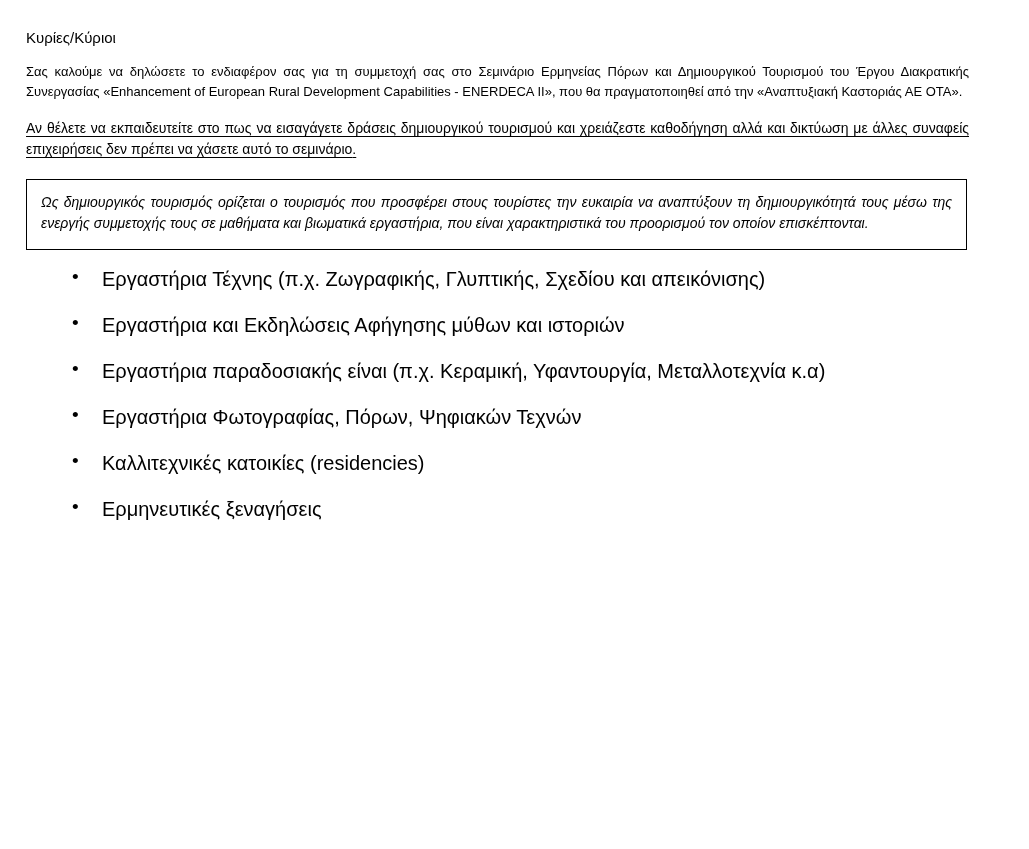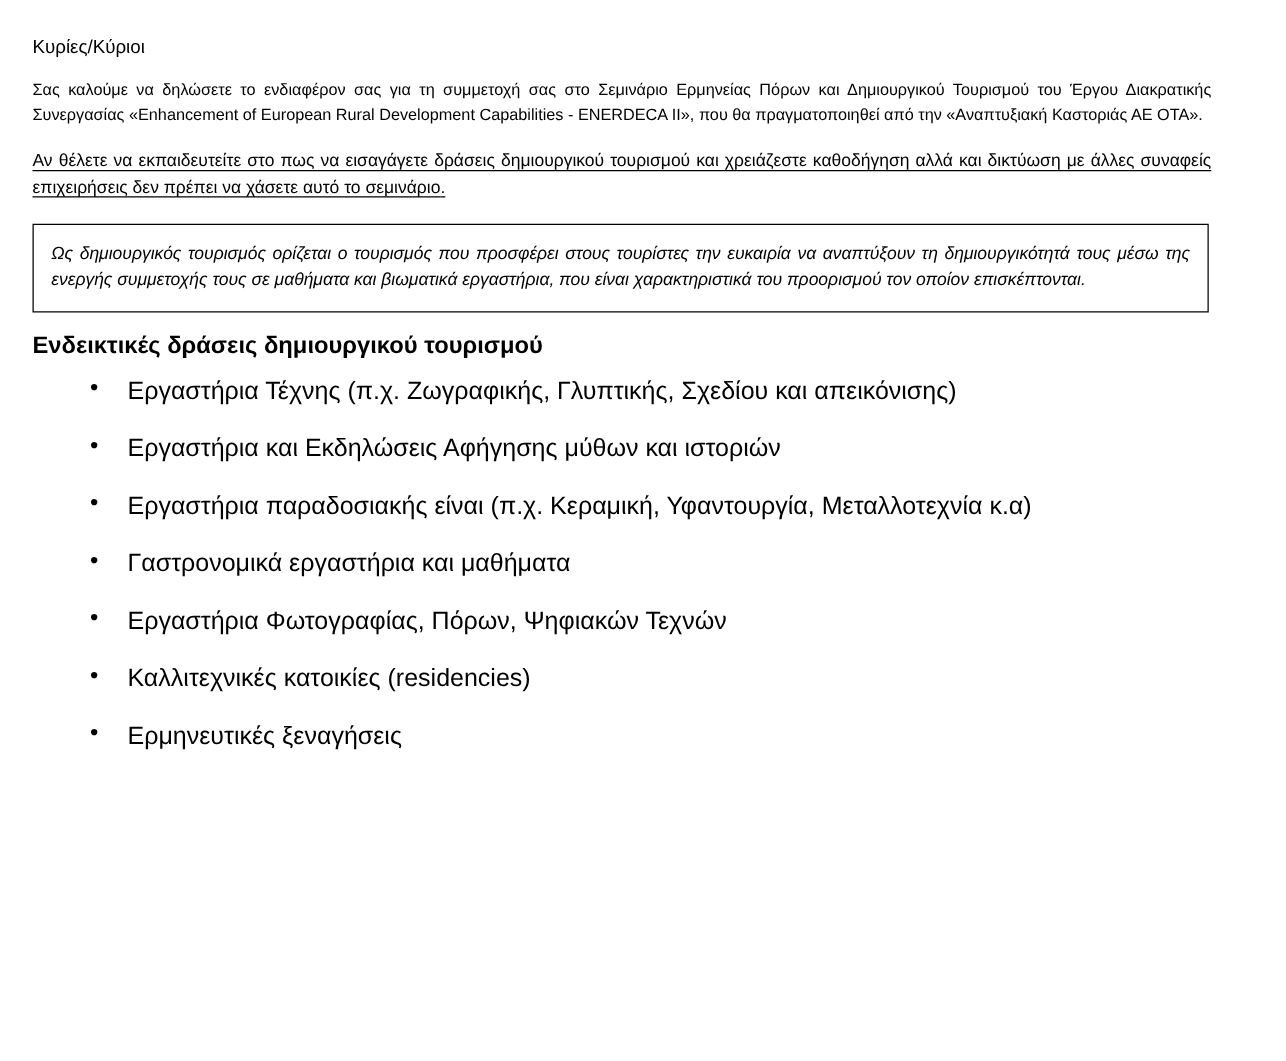--- a/index.html
+++ b/index.html
@@ -93,25 +93,23 @@
   <p class="salutation">Κυρίες/Κύριοι</p>
 
   <p class="para">Σας καλούμε να δηλώσετε το ενδιαφέρον σας για τη συμμετοχή σας στο Σεμινάριο Ερμηνείας Πόρων και Δημιουργικού Τουρισμού του Έργου Διακρατικής Συνεργασίας «Enhancement of European Rural Development Capabilities - ENERDECA II», που θα πραγματοποιηθεί από την «Αναπτυξιακή Καστοριάς ΑΕ ΟΤΑ».</p>
 
   <p class="para-underlined"><span>Αν θέλετε να εκπαιδευτείτε στο πως να εισαγάγετε δράσεις δημιουργικού τουρισμού και χρειάζεστε καθοδήγηση αλλά και δικτύωση με άλλες συναφείς επιχειρήσεις δεν πρέπει να χάσετε αυτό το σεμινάριο</span><span class="tail-nounderline">.</span></p>
 
   <div class="definition-box">
     <p>Ως δημιουργικός τουρισμός ορίζεται ο τουρισμός που προσφέρει στους τουρίστες την ευκαιρία να αναπτύξουν τη δημιουργικότητά τους μέσω της ενεργής συμμετοχής τους σε μαθήματα και βιωματικά εργαστήρια, που είναι χαρακτηριστικά του προορισμού τον οποίον επισκέπτονται.</p>
   </div>
 
-  <p class="section-heading">Ενδεικτικές δράσεις δημιουργικού τουρισμού</p>
 
   <ul class="bullets">
     <li><span>Εργαστήρια Τέχνης (π.χ. Ζωγραφικής, Γλυπτικής, Σχεδίου και απεικόνισης)</span></li>
     <li><span>Εργαστήρια και Εκδηλώσεις Αφήγησης μύθων και ιστοριών</span></li>
     <li><span>Εργαστήρια παραδοσιακής είναι (π.χ. Κεραμική, Υφαντουργία, Μεταλλοτεχνία κ.α)</span></li>
-    <li><span>Γαστρονομικά εργαστήρια και μαθήματα</span></li>
     <li><span>Εργαστήρια Φωτογραφίας, Πόρων, Ψηφιακών Τεχνών</span></li>
     <li><span>Καλλιτεχνικές κατοικίες (residencies)</span></li>
     <li><span>Ερμηνευτικές ξεναγήσεις</span></li>
   </ul>
 
 </div>
 
 </body></html>

